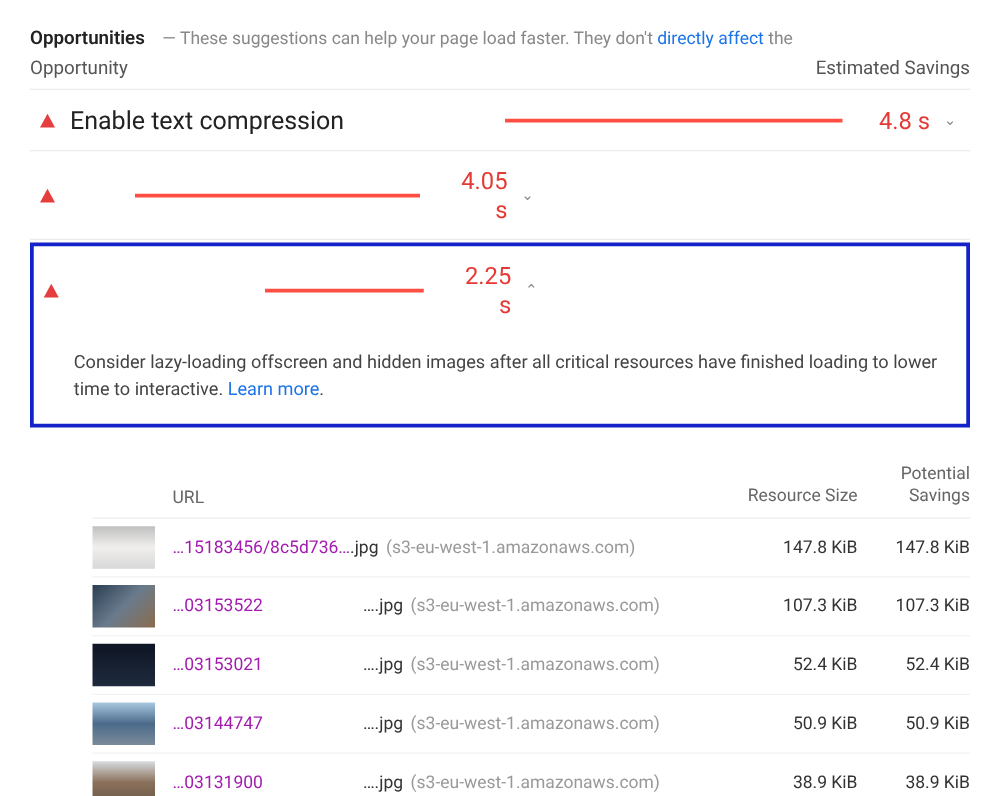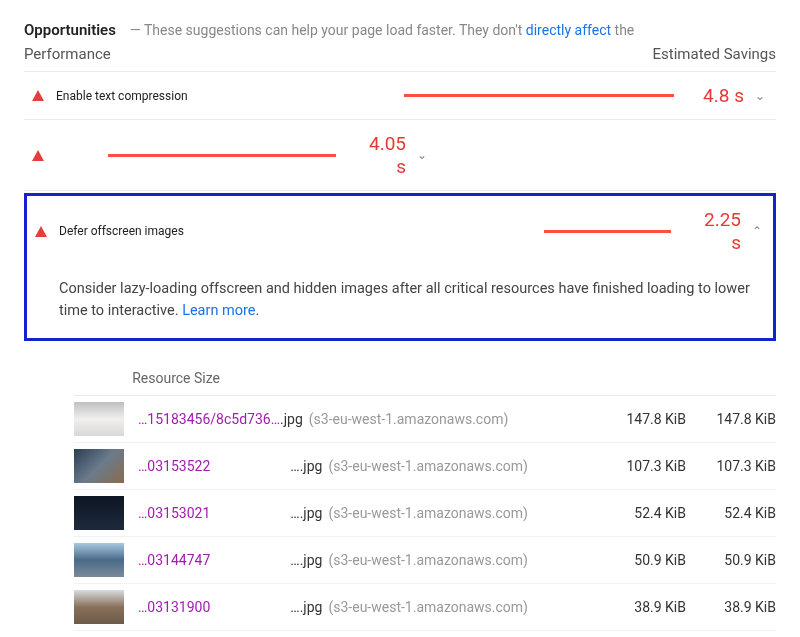--- a/index.html
+++ b/index.html
@@ -56,21 +56,21 @@
     .warn-icon {
       width: 0;
       height: 0;
       border-left: 6px solid transparent;
       border-right: 6px solid transparent;
       border-bottom: 11px solid #e53e3e;
       flex-shrink: 0;
       margin-right: 4px;
     }
     .opp-name {
-      font-size: 12px;
+      font-size: 20px;
       color: #222;
       flex: 1;
     }
     .bar-track {
       width: 280px;
       display: flex;
       justify-content: flex-end;
       margin-right: 12px;
     }
     .bar {
@@ -151,21 +151,21 @@
   <span class="section-title">Opportunities</span>
   <span class="section-desc">
     <span>—</span>
     <span>These suggestions can help your page load faster. They don't</span>
     <span class="link">directly affect</span>
     <span>the</span>
   </span>
 </div>
 
 <div class="column-headers">
-  <span>Performance</span>
+  <span>Opportunity</span>
   <span>Estimated Savings</span>
 </div>
 
 <div id="opps">
     <div>
       <div class="opportunity-row">
         <div class="warn-icon"></div>
         <div class="opp-name">Enable text compression</div>
         <div class="bar-track">
           <div class="bar" style="width: 270px;"></div>
@@ -180,35 +180,36 @@
         <div class="bar-track">
           <div class="bar" style="width: 228px;"></div>
         </div>
         <div class="savings-value">4.05 s</div>
         <div class="chevron">⌄</div>
       </div>
     </div>
     <div class="highlight-box">
       <div class="opportunity-row" style="border-bottom: none;">
         <div class="warn-icon"></div>
-        <div class="opp-name">Defer offscreen images</div>
         <div class="bar-track">
           <div class="bar" style="width: 127px;"></div>
         </div>
         <div class="savings-value">2.25 s</div>
         <div class="chevron">⌃</div>
       </div>
       <div class="expanded-desc"><span>Consider lazy-loading offscreen and hidden images after all critical resources have finished loading to lower time to interactive. </span><span class="link">Learn more</span><span>.</span></div>
     </div>
   </div>
 
 <div class="resource-table">
   <div class="resource-header">
     <div class="col-thumb"></div>
+    <div class="col-url">URL</div>
     <div class="col-size" style="white-space:normal;line-height:1.3;">Resource Size</div>
+    <div class="col-savings" style="white-space:normal;line-height:1.3;">Potential Savings</div>
   </div>
   <div id="resources">
       <div class="resource-row">
         <div class="thumb t1"></div>
         <div class="url-cell">
           <span class="file-prefix">…15183456/8c5d736…</span>
           <span>.jpg</span>
           <span class="file-host">(s3-eu-west-1.amazonaws.com)</span>
         </div>
         <div class="col-size">147.8 KiB</div>

